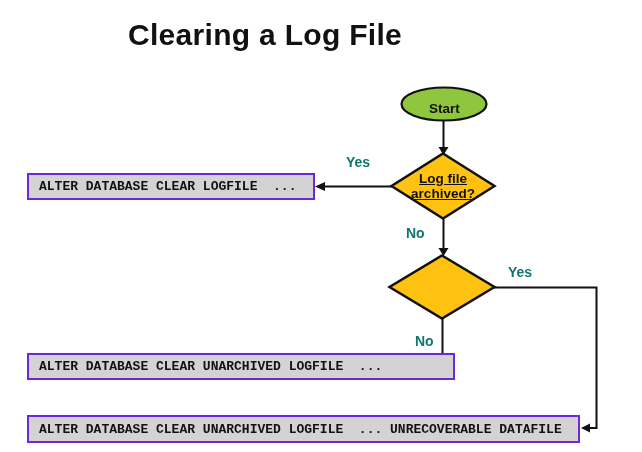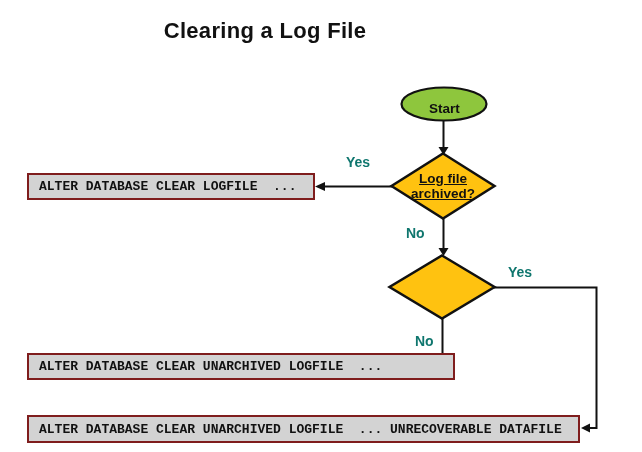--- a/index.html
+++ b/index.html
@@ -11,21 +11,21 @@
     font-family: "Liberation Sans", sans-serif;
     overflow: hidden;
   }
   .title {
     position: absolute;
     top: 18px;
     left: 0;
     width: 530px;
     margin: 0;
     text-align: center;
-    font-size: 22px;
+    font-size: 30px;
     font-weight: bold;
     color: #111111;
     letter-spacing: 0.3px;
   }
   svg.layer {
     position: absolute;
     top: 0; left: 0;
     width: 642px;
     height: 452px;
   }
@@ -38,21 +38,21 @@
     font-weight: bold;
     color: #111111;
     text-align: center;
     line-height: 15px;
     font-size: 13.5px;
   }
   .process-box {
     position: absolute;
     box-sizing: border-box;
     background: #d3d3d3;
-    border: 2px solid #7f1d1d;
+    border: 2px solid #6d28d9;
     font-family: "Liberation Mono", "DejaVu Sans Mono", monospace;
     font-weight: bold;
     font-size: 13px;
     color: #111111;
     white-space: pre;
     display: flex;
     align-items: center;
     padding-left: 10px;
     overflow: hidden;
   }

